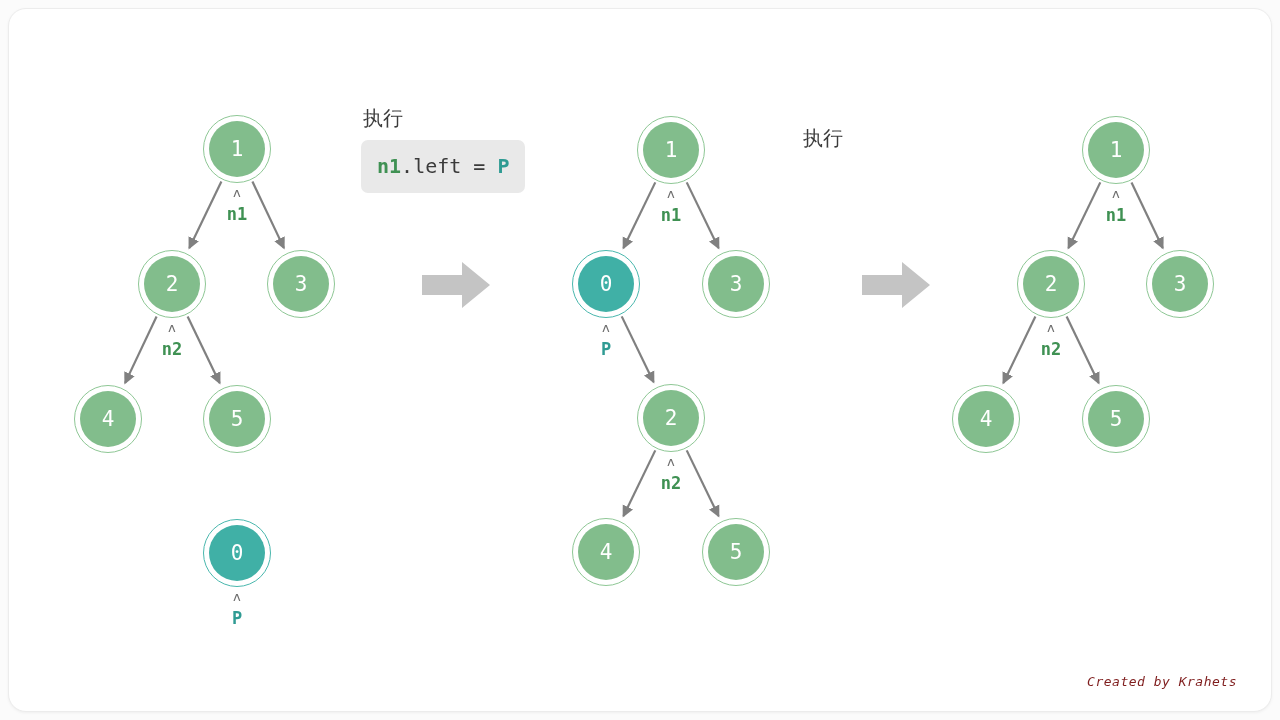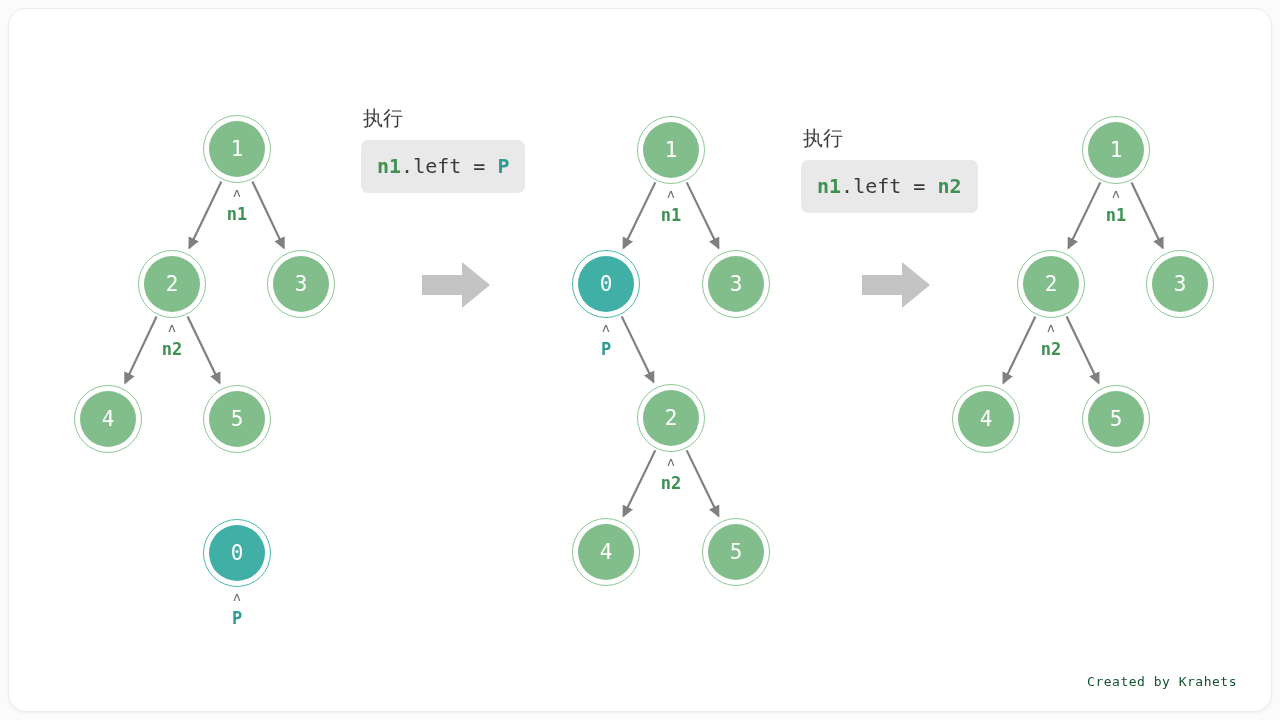--- a/index.html
+++ b/index.html
@@ -130,22 +130,23 @@
   
   .bigarrow { position: absolute; }
 
   
   #credit {
     position: absolute;
     right: 34px;
     bottom: 22px;
     font-family: "DejaVu Sans Mono", "Liberation Mono", monospace;
     font-size: 13px;
-    color: #14532d;
+    color: #7f1d1d;
     letter-spacing: 0.5px;
+    font-style: italic;
   }
 </style>
 </head>
 <body>
 
 <div id="stage">
   <div id="card">
 
     <svg class="layer" id="edge-layer" viewBox="0 0 1280 720" xmlns="http://www.w3.org/2000/svg">
       <defs>
@@ -269,21 +270,21 @@
           <span class="caret">ʌ</span>
           <span class="name">n1</span>
         </div>
         <div class="ptr green" style="left: 1042px; top: 313px;">
           <span class="caret">ʌ</span>
           <span class="name">n2</span>
         </div>
       </div>
     <div id="steps-group">
         <div class="step" style="left: 352px; top: 96px;"><div class="exec">执行</div><div class="codebox"><span class="ln"><span class="tok-var">n1</span><span class="tok-plain">.left = </span><span class="tok-p">P</span></span></div></div>
-        <div class="step" style="left: 792px; top: 116px;"><div class="exec">执行</div><div class="codebox"><span class="ln"><span class="tok-var">n1</span><span class="tok-plain">.left = </span><span class="tok-var">n2</span></span></div></div>
+        <div class="step" style="left: 792px; top: 116px;"><div class="exec">执行</div></div>
       </div>
     <div id="arrows-group">
         <div class="bigarrow" style="left: 413px; top: 253px; width: 68px; height: 46px;"><svg width="68" height="46" viewBox="0 0 68 46">
             <path d="M0,13 L40,13 L40,0 L68,23 L40,46 L40,33 L0,33 Z" fill="#c4c4c4"></path>
           </svg></div>
         <div class="bigarrow" style="left: 853px; top: 253px; width: 68px; height: 46px;"><svg width="68" height="46" viewBox="0 0 68 46">
             <path d="M0,13 L40,13 L40,0 L68,23 L40,46 L40,33 L0,33 Z" fill="#c4c4c4"></path>
           </svg></div>
       </div>
 

